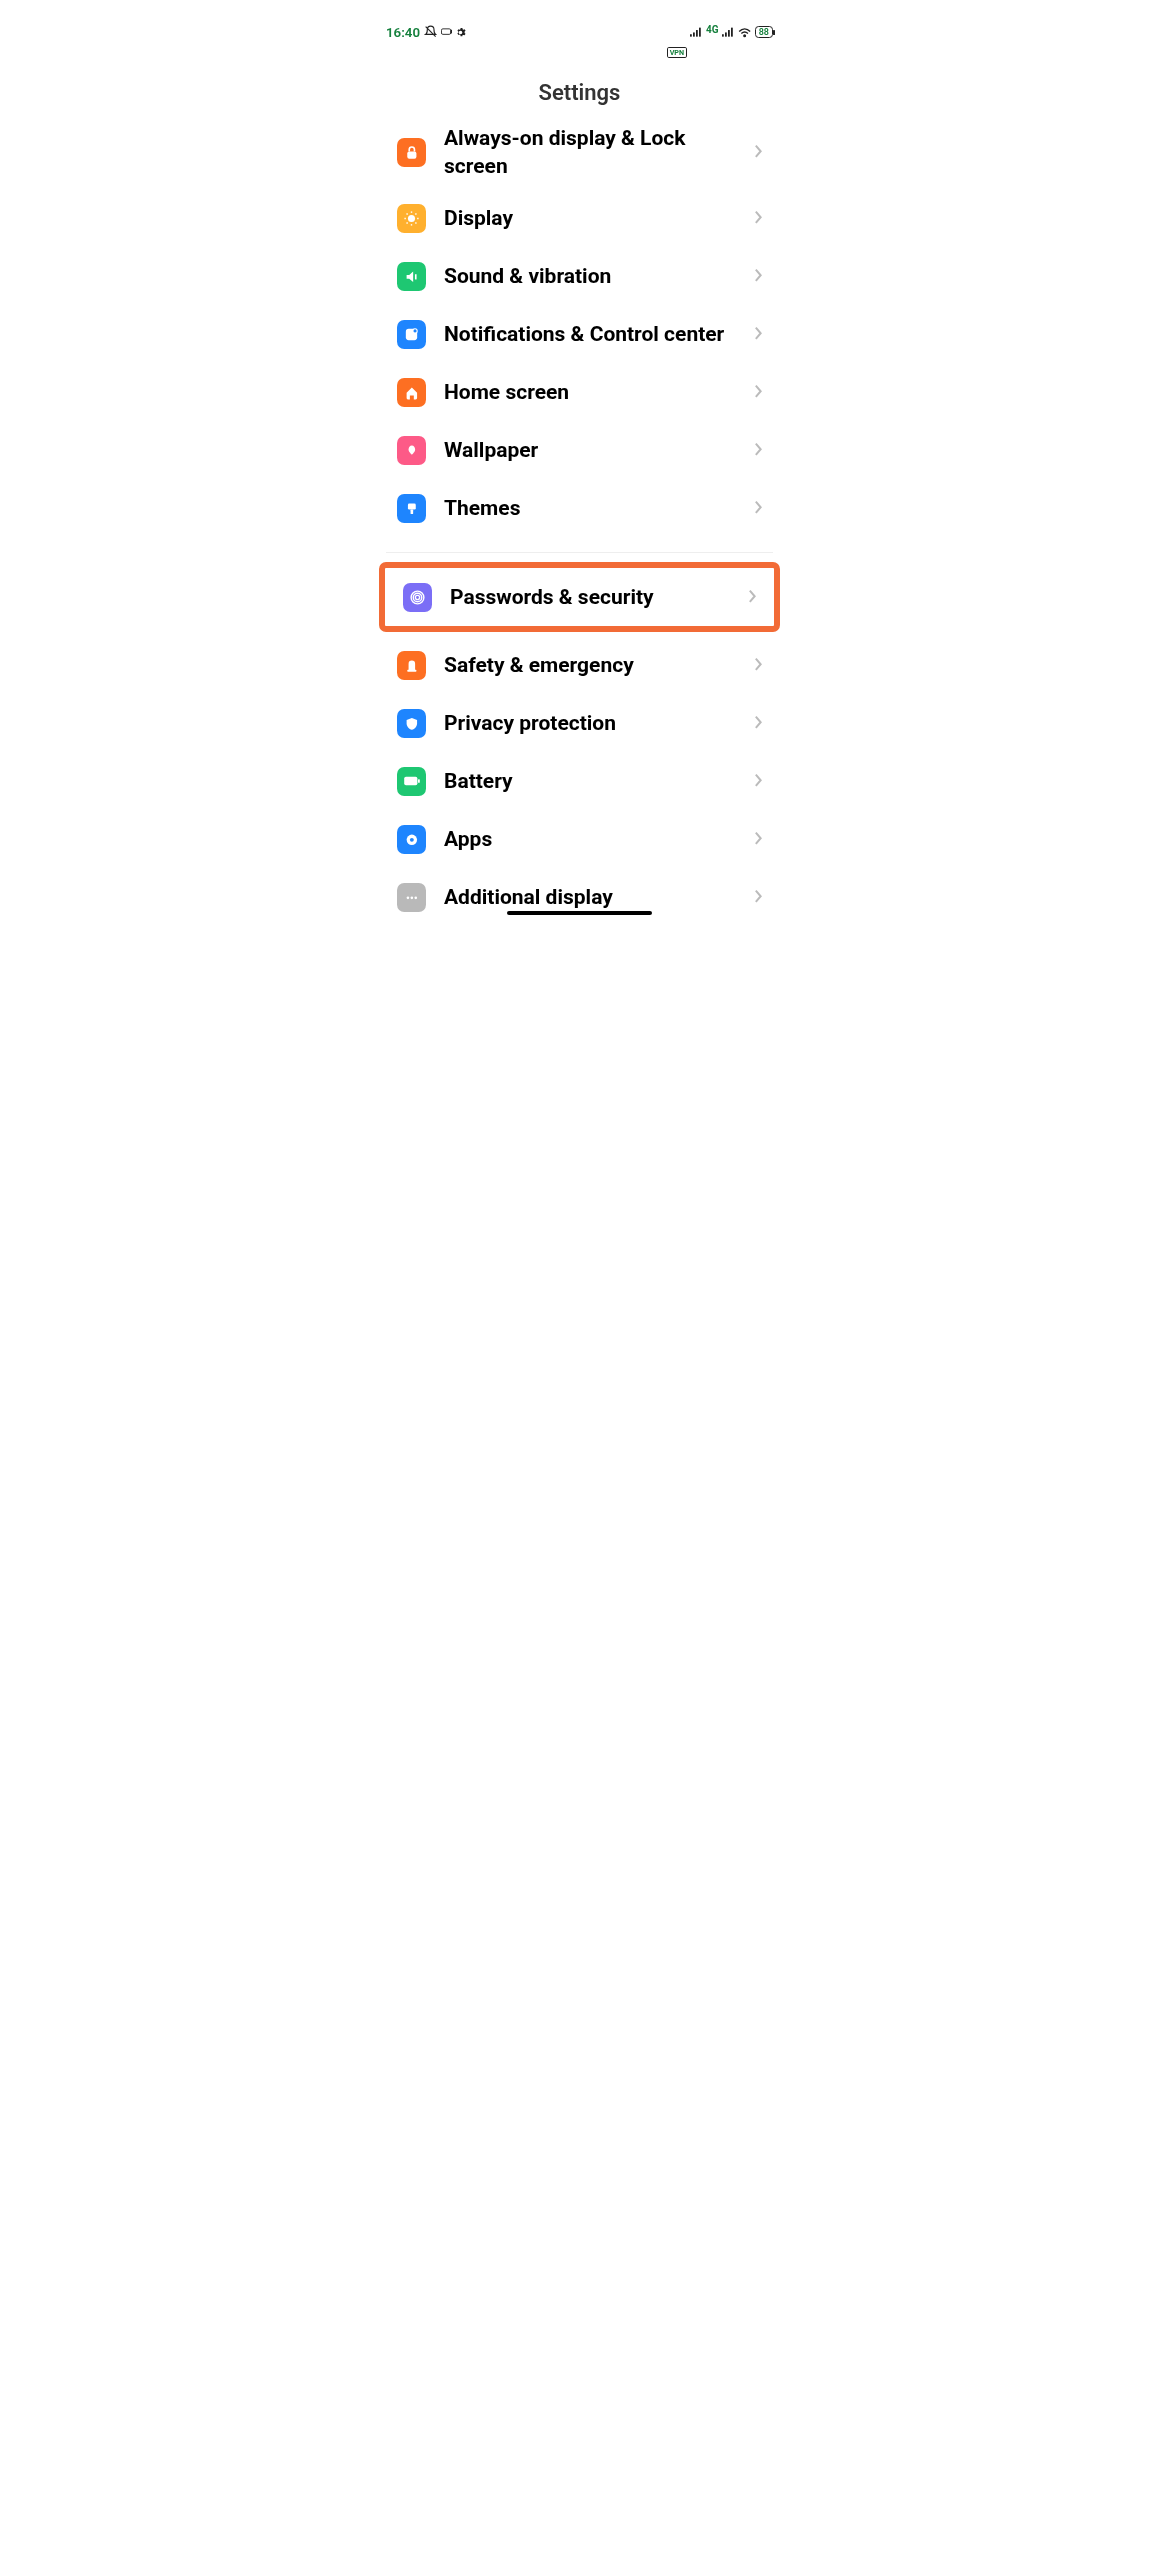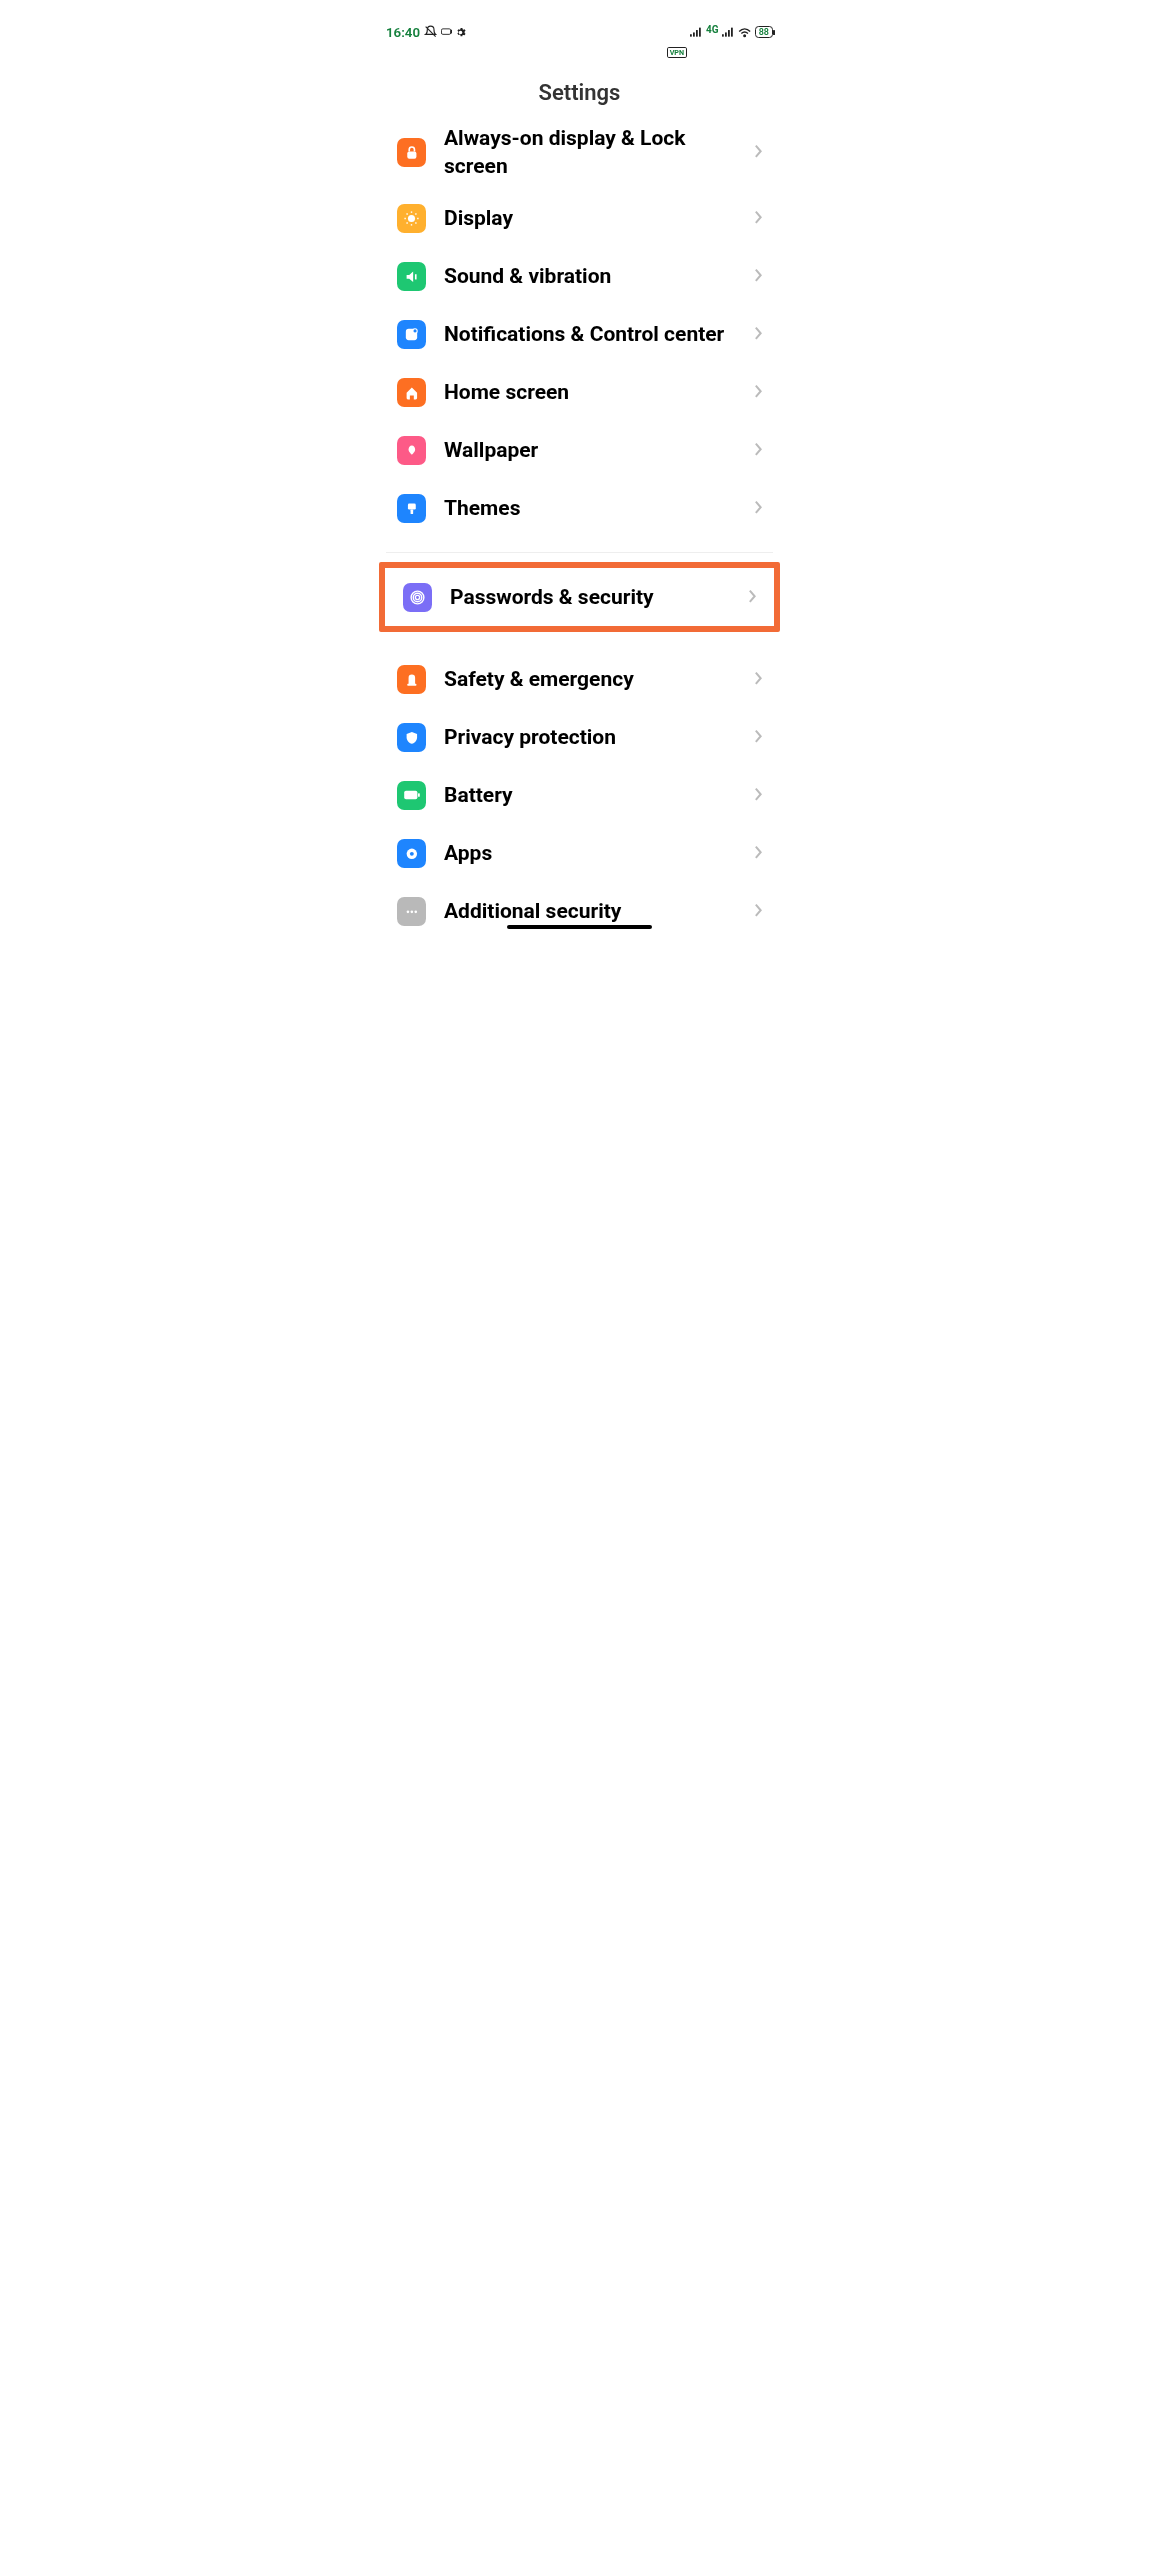--- a/index.html
+++ b/index.html
@@ -79,22 +79,22 @@
     flex-shrink: 0;
     margin-left: 6px;
   }
   .divider {
     height: 0.6px;
     background: #eee;
     margin: 14.5px 18px;
   }
   .highlight-box {
     border: 6px solid #f26b36;
-    border-radius: 2px;
-    margin: -4.8px 0 18px 0;
+    border-radius: 7px;
+    margin: -4.8px 0 4px 0;
   }
   .highlight-box .settings-item {
     padding-top: 14.5px;
     padding-bottom: 14.5px;
   }
   .nav-indicator {
     width: 145px;
     height: 4.2px;
     background: #000;
     border-radius: 2.4px;
@@ -367,21 +367,21 @@
   </div>
 
   <div class="settings-item" style="padding-bottom:2.4px">
     <div class="app-icon bg-gray">
       <svg width="15.7" height="15.7" viewBox="0 0 24 24" fill="#fff">
           <circle cx="6" cy="12" r="2"></circle>
           <circle cx="12" cy="12" r="2"></circle>
           <circle cx="18" cy="12" r="2"></circle>
         </svg>
     </div>
-    <div class="item-label">Additional security</div>
+    <div class="item-label">Additional display</div>
     <span class="chevron"><svg width="8.5" height="14.5" viewBox="0 0 10 18" fill="none" stroke="#bbb" stroke-width="2.5">
           <path d="M2 2l6 7-6 7"></path>
         </svg></span>
   </div>
 
 </div>
 
 <div class="nav-indicator"></div>
 
 

